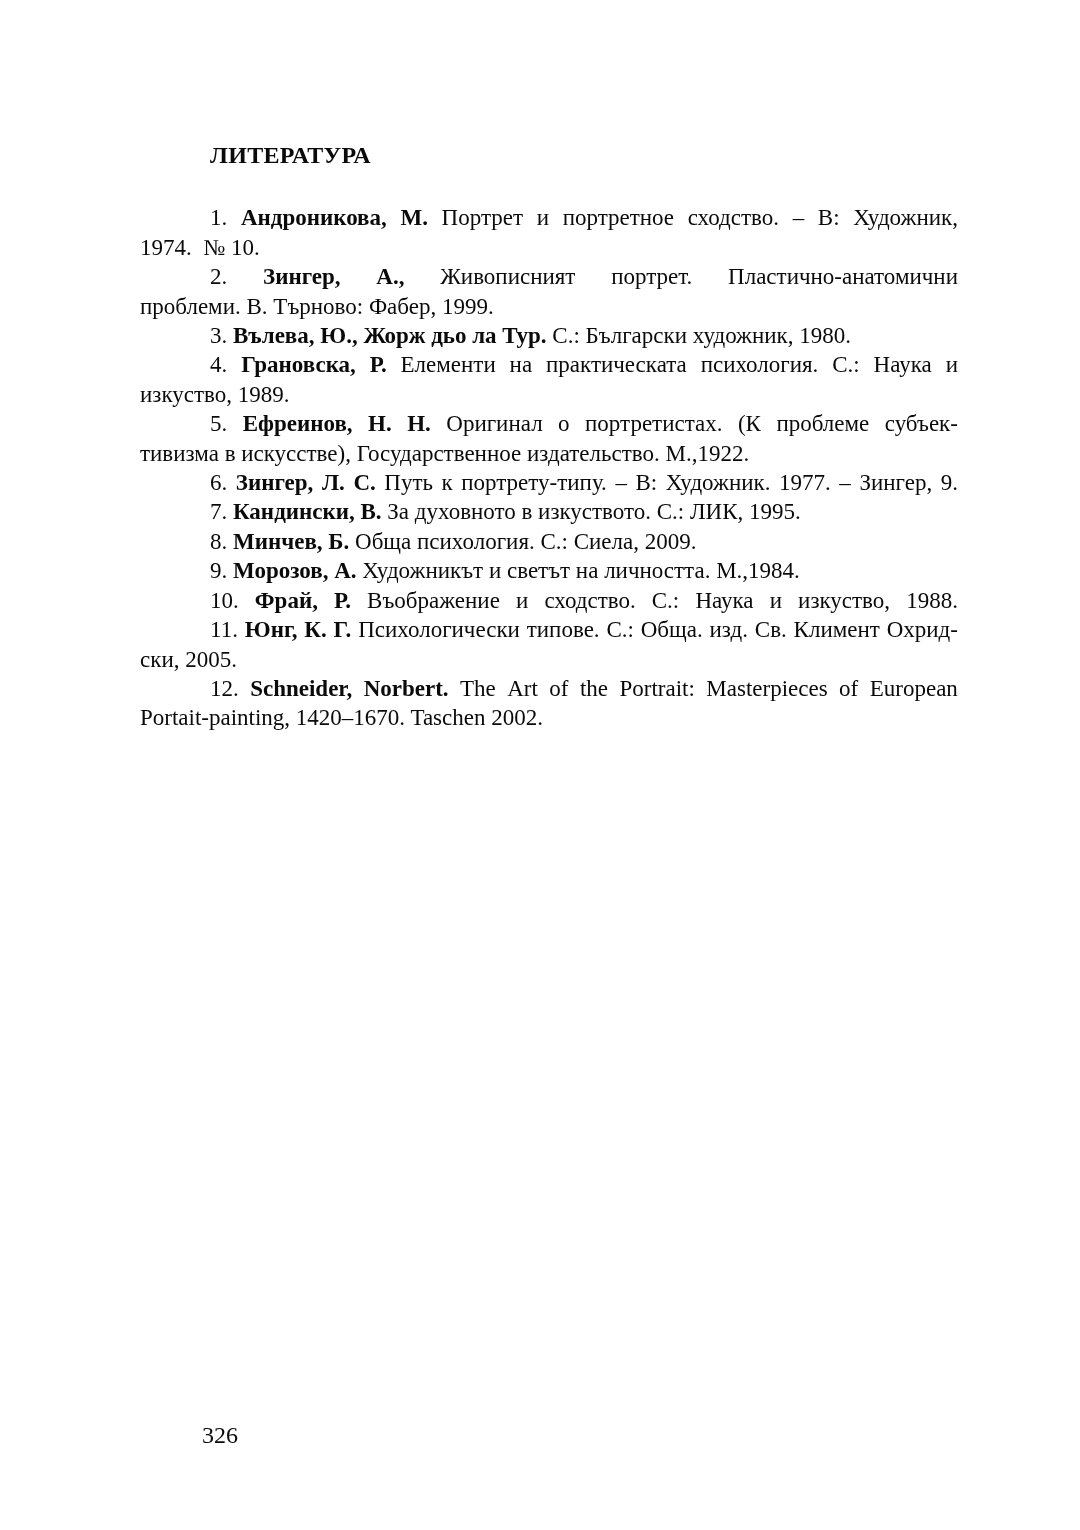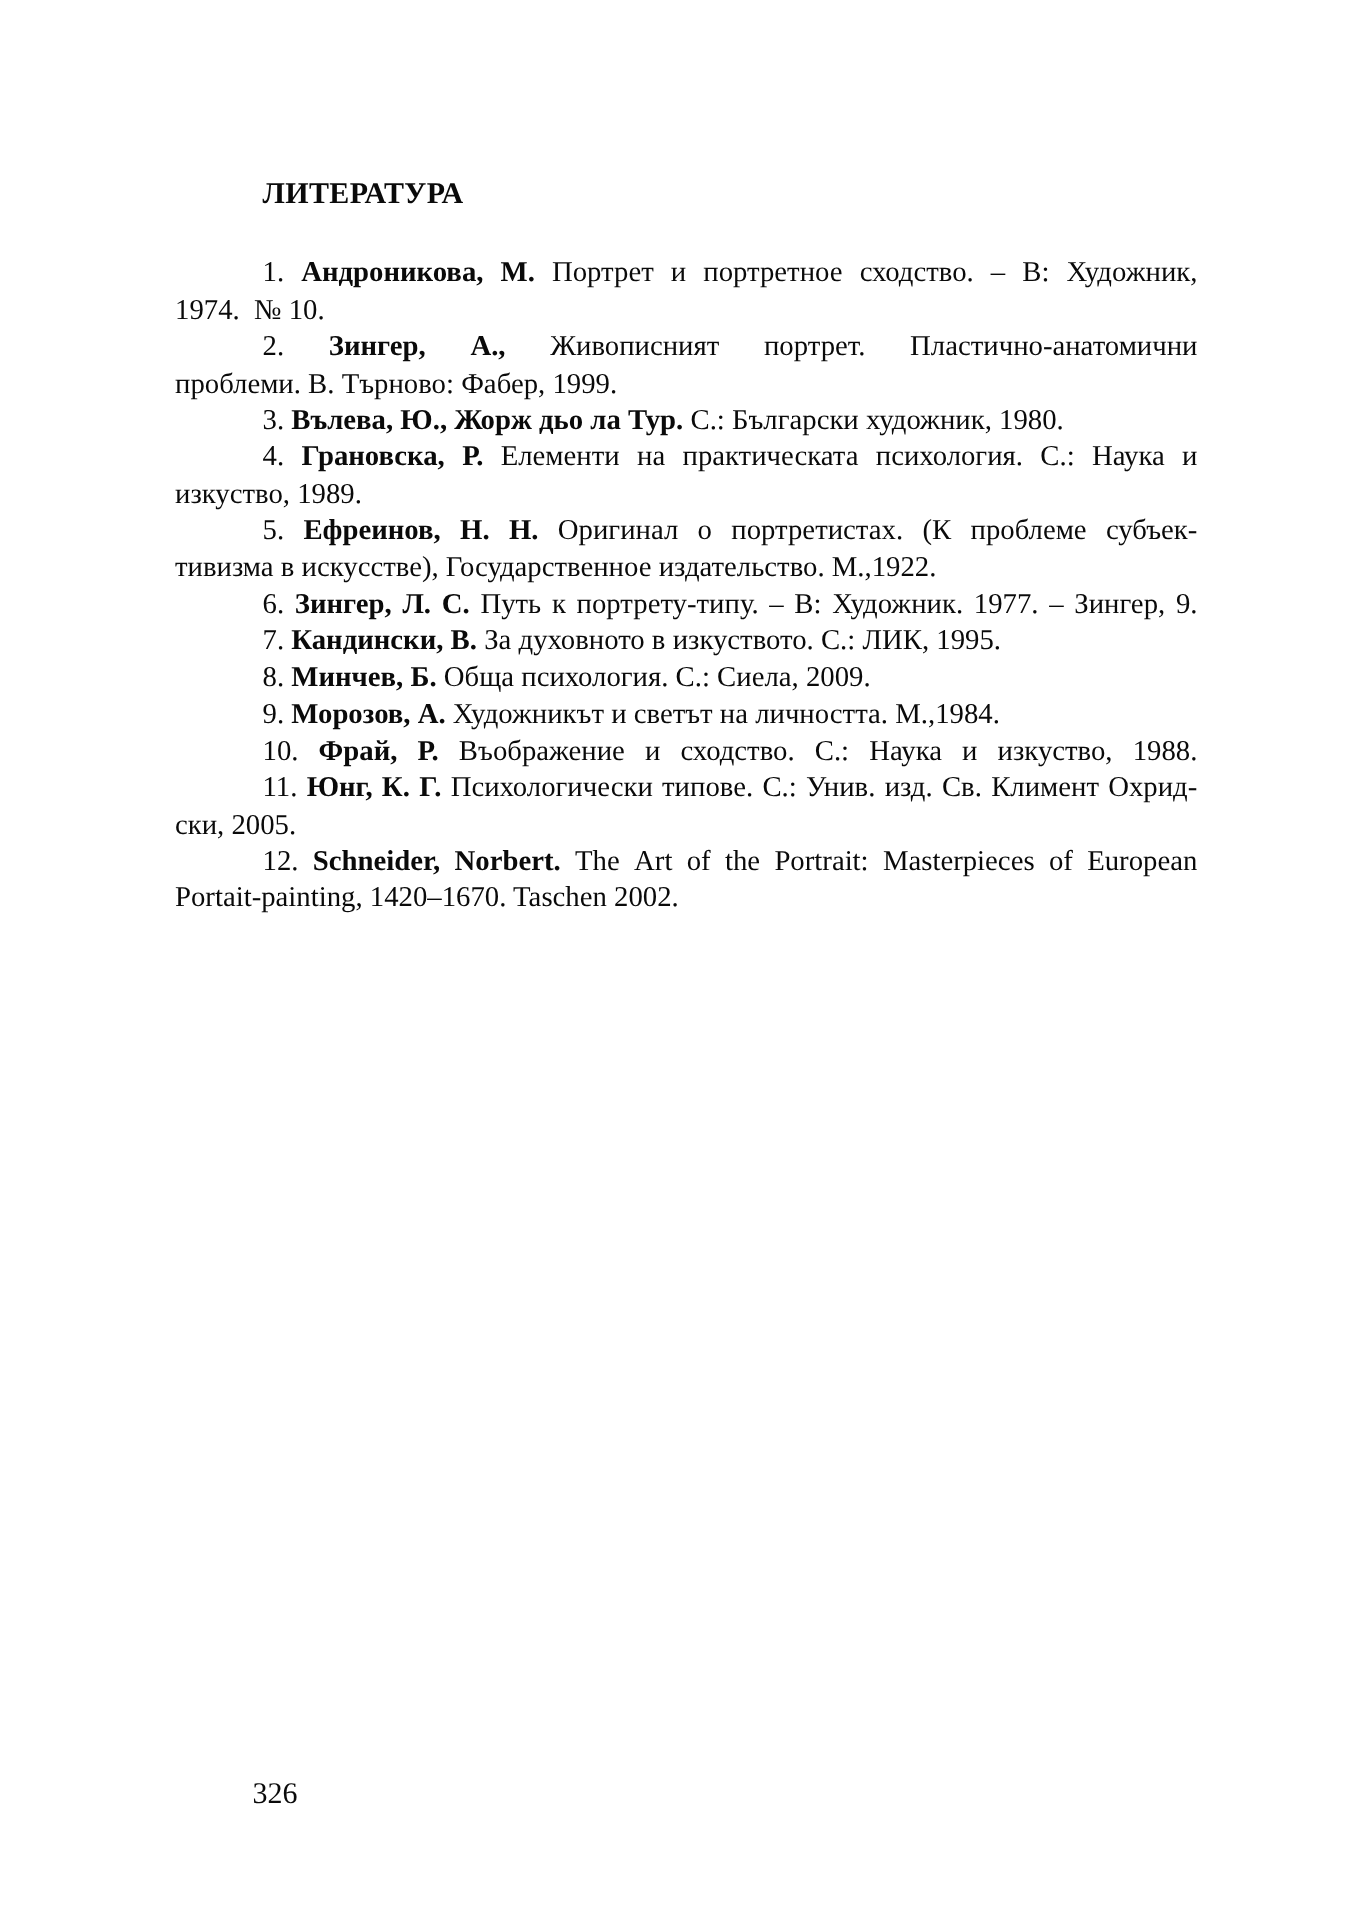--- a/index.html
+++ b/index.html
@@ -161,21 +161,21 @@
         </div>
         <div class="ref-item">
           <div class="line indent justify">
             <span class="reg">11.</span>
             <span class="bold">Юнг,</span>
             <span class="bold">К.</span>
             <span class="bold">Г.</span>
             <span class="reg">Психологически</span>
             <span class="reg">типове.</span>
             <span class="reg">С.:</span>
-            <span class="reg">Унив.</span>
+            <span class="reg">Обща.</span>
             <span class="reg">изд.</span>
             <span class="reg">Св.</span>
             <span class="reg">Климент</span>
             <span class="reg">Охрид-</span>
           </div>
           <div class="line"><span class="reg">ски, 2005.</span></div>
         </div>
         <div class="ref-item">
           <div class="line indent justify">
             <span class="reg">12.</span>

